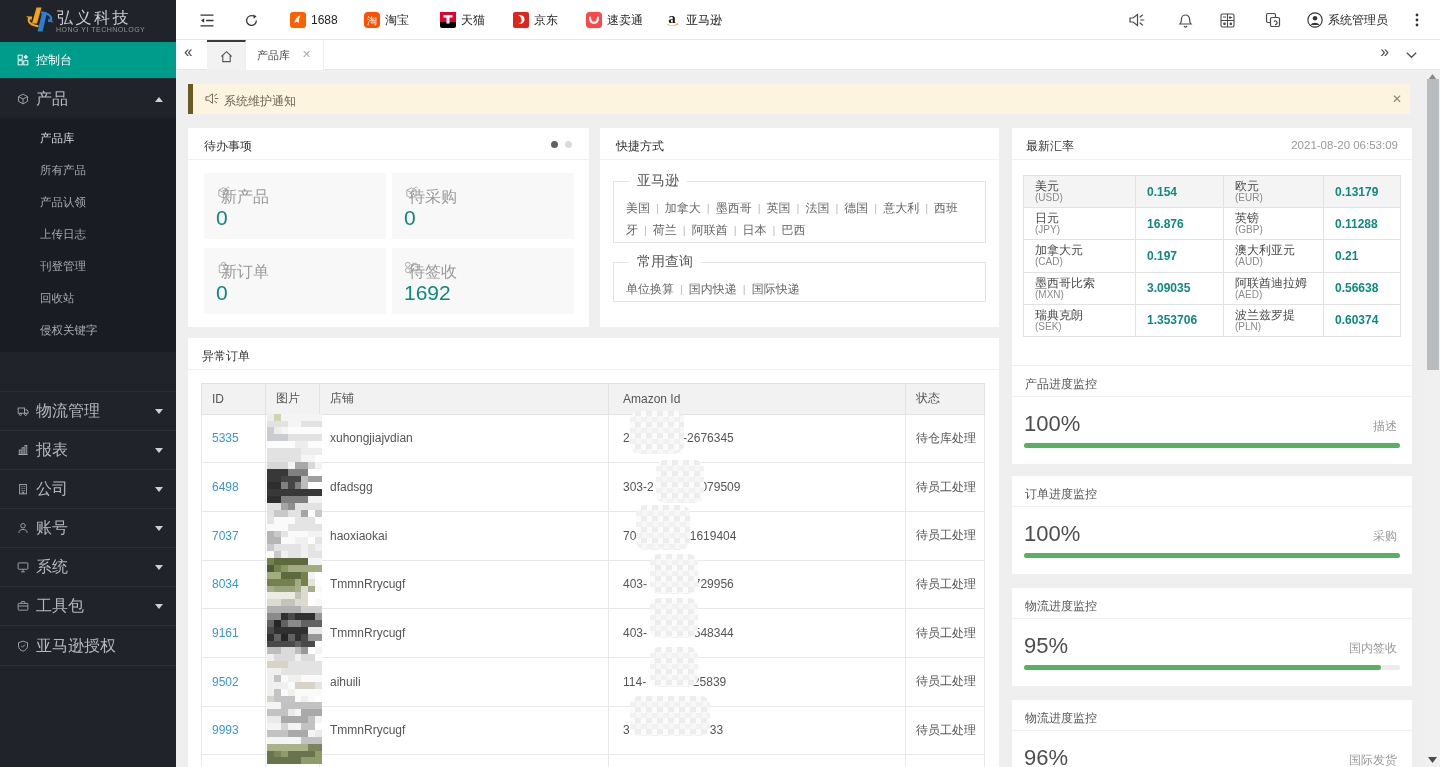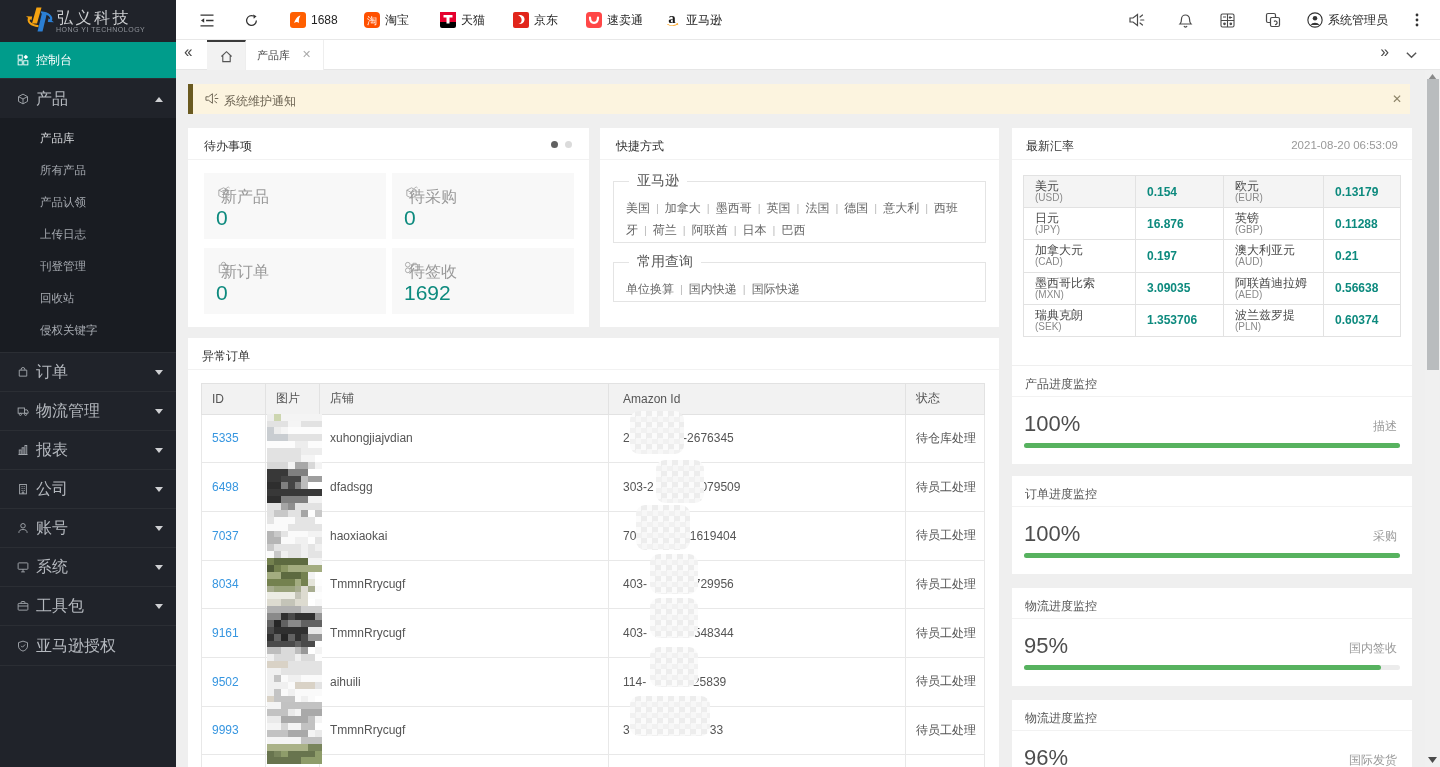--- a/index.html
+++ b/index.html
@@ -104,28 +104,20 @@
     </div>
   <div id="submenu">
     <div class="smitem" style="top:4px;color:#d9dbde">产品库</div>
     <div class="smitem" style="top:36px">所有产品</div>
     <div class="smitem" style="top:68px">产品认领</div>
     <div class="smitem" style="top:100px">上传日志</div>
     <div class="smitem" style="top:132px">刊登管理</div>
     <div class="smitem" style="top:164px">回收站</div>
     <div class="smitem" style="top:196px">侵权关键字</div>
   </div>
-  <div class="mitem sep" style="top:352px;height:39px">
-      <svg width="12" height="12" viewBox="0 0 16 16" fill="none" stroke="#a6aab0" stroke-width="1.2">
-        <path d="M3 5.5 H13 V13.5 H3 Z"></path>
-        <path d="M5.5 5.5 V4.5 a2.5 2.5 0 0 1 5 0 V5.5"></path>
-      </svg>
-      <span class="txt">订单</span>
-      <span class="caret down"></span>
-    </div>
   <div class="mitem sep" style="top:391px;height:39px">
       <svg width="12" height="12" viewBox="0 0 16 16" fill="none" stroke="#a6aab0" stroke-width="1.2">
         <rect x="1.5" y="4" width="8.5" height="7"></rect>
         <path d="M10 6.5 H13.5 L14.8 9 V11 H10"></path>
         <circle cx="4.5" cy="12.5" r="1.4"></circle>
         <circle cx="11.5" cy="12.5" r="1.4"></circle>
       </svg>
       <span class="txt">物流管理</span>
       <span class="caret down"></span>
     </div>

